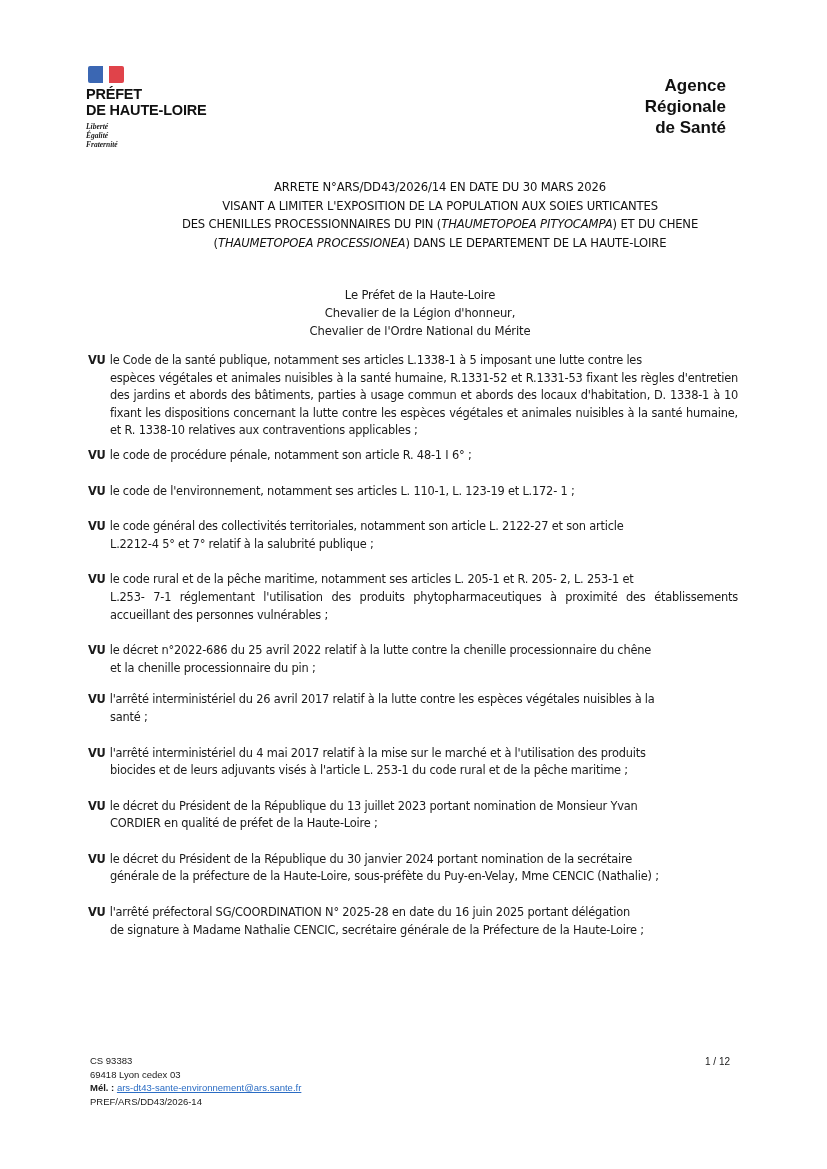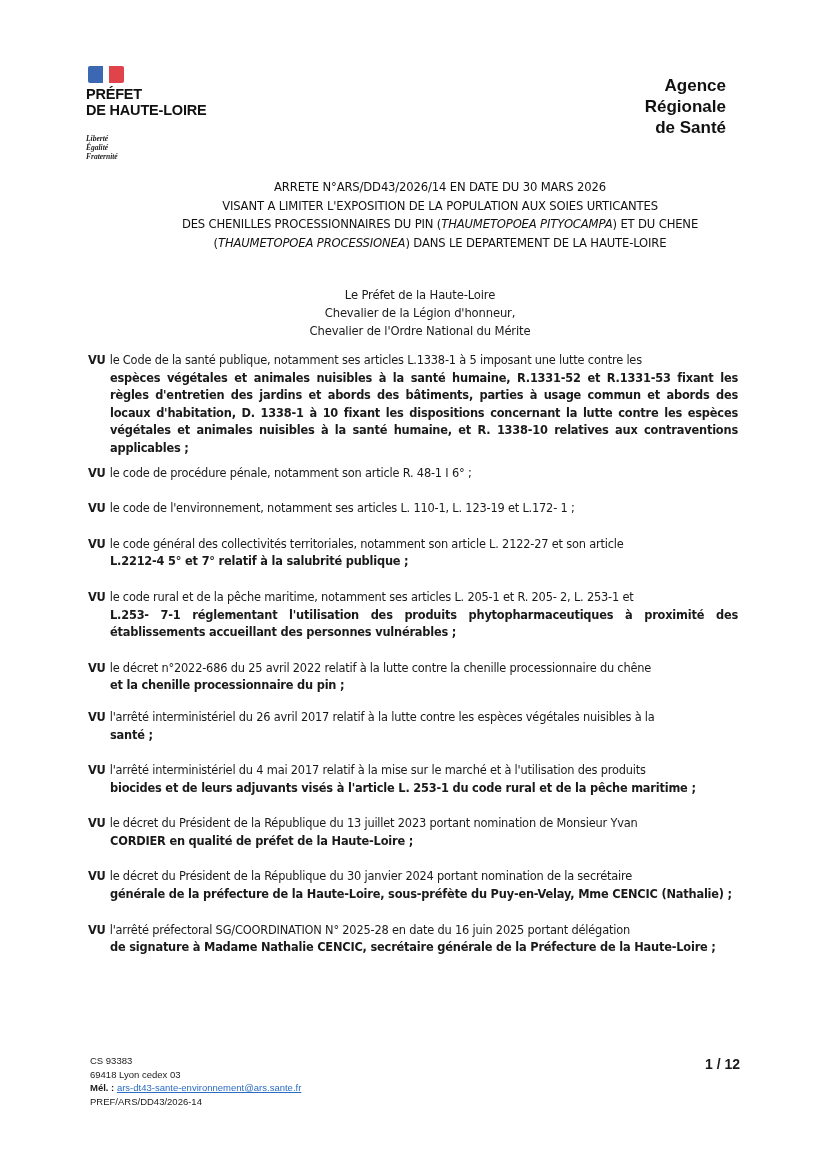--- a/index.html
+++ b/index.html
@@ -6,34 +6,34 @@
     body {
       width: 827px; height: 1169px; position: relative; overflow: hidden;
       font-family: "DejaVu Sans", sans-serif; color: #1a1a1a;
     }
     .logo-block { position: absolute; left: 86px; top: 66px; }
     .flag { display: flex; width: 38px; height: 17px; margin-left: 2px; }
     .flag .b { width: 15px; background: #3b67b3; border-radius: 2px 0 0 2px; }
     .flag .w { width: 6px; background: #ffffff; }
     .flag .r { width: 15px; background: #e0434a; border-radius: 0 2px 2px 0; }
     .prefet-name { font-family: Liberation Sans, sans-serif; font-weight: bold; font-size: 14.5px; line-height: 16px; margin-top: 3px; color: #111; letter-spacing: -0.2px; }
-    .devise { font-family: "Liberation Serif", serif; font-style: italic; font-weight: bold; font-size: 7.5px; line-height: 9px; margin-top: 16px; color: #222; }
+    .devise { font-family: "Liberation Serif", serif; font-style: italic; font-weight: bold; font-size: 7.5px; line-height: 9px; margin-top: 4px; color: #222; }
     .ars-block { position: absolute; right: 101px; top: 75px; text-align: right; font-family: "Liberation Sans", sans-serif; font-weight: bold; font-size: 17px; line-height: 21px; color: #111; }
     .title-block { position: absolute; left: 100px; width: 680px; top: 178px; text-align: center; font-family: "DejaVu Sans", sans-serif; font-size: 11.6px; line-height: 18.5px; color: #111; letter-spacing: -0.15px; }
     .title-block i { font-style: italic; }
     .prefet-block { position: absolute; left: 220px; width: 400px; top: 286px; text-align: center; font-size: 11.6px; line-height: 18px; letter-spacing: -0.15px; }
     .vu-list { position: absolute; left: 88px; top: 352px; width: 650px; }
     .vu { position: relative; font-size: 11.4px; line-height: 17.6px; padding-left: 0; margin: 0; text-align: justify; letter-spacing: -0.2px; }
     .vu-first { display: block; }
     .vu .kw { font-weight: bold; margin-right: 4px; }
-    .vu .cont { display: block; padding-left: 22px; font-weight: bold; }
+    .vu .cont { display: block; padding-left: 22px; }
     .footer-left { position: absolute; left: 90px; top: 1054px; font-family: "Liberation Sans", sans-serif; font-size: 9.5px; line-height: 13.5px; color: #1a1a1a; }
     .footer-left .lbl { font-weight: bold; }
     .footer-left a { color: #2a6cc4; text-decoration: underline; text-align: center; }
-    .page-num { position: absolute; left: 705px; top: 1056px; font-family: "Liberation Sans", sans-serif; font-weight: bold; font-size: 14px; }
+    .page-num { position: absolute; left: 705px; top: 1056px; font-family: "Liberation Sans", sans-serif; font-weight: normal; font-size: 10px; }
   </style>
 </head>
 <body>
 
 <div class="logo-block">
   <div class="flag">
     <div class="b"></div>
       <div class="w"></div>
       <div class="r"></div>
   </div>

